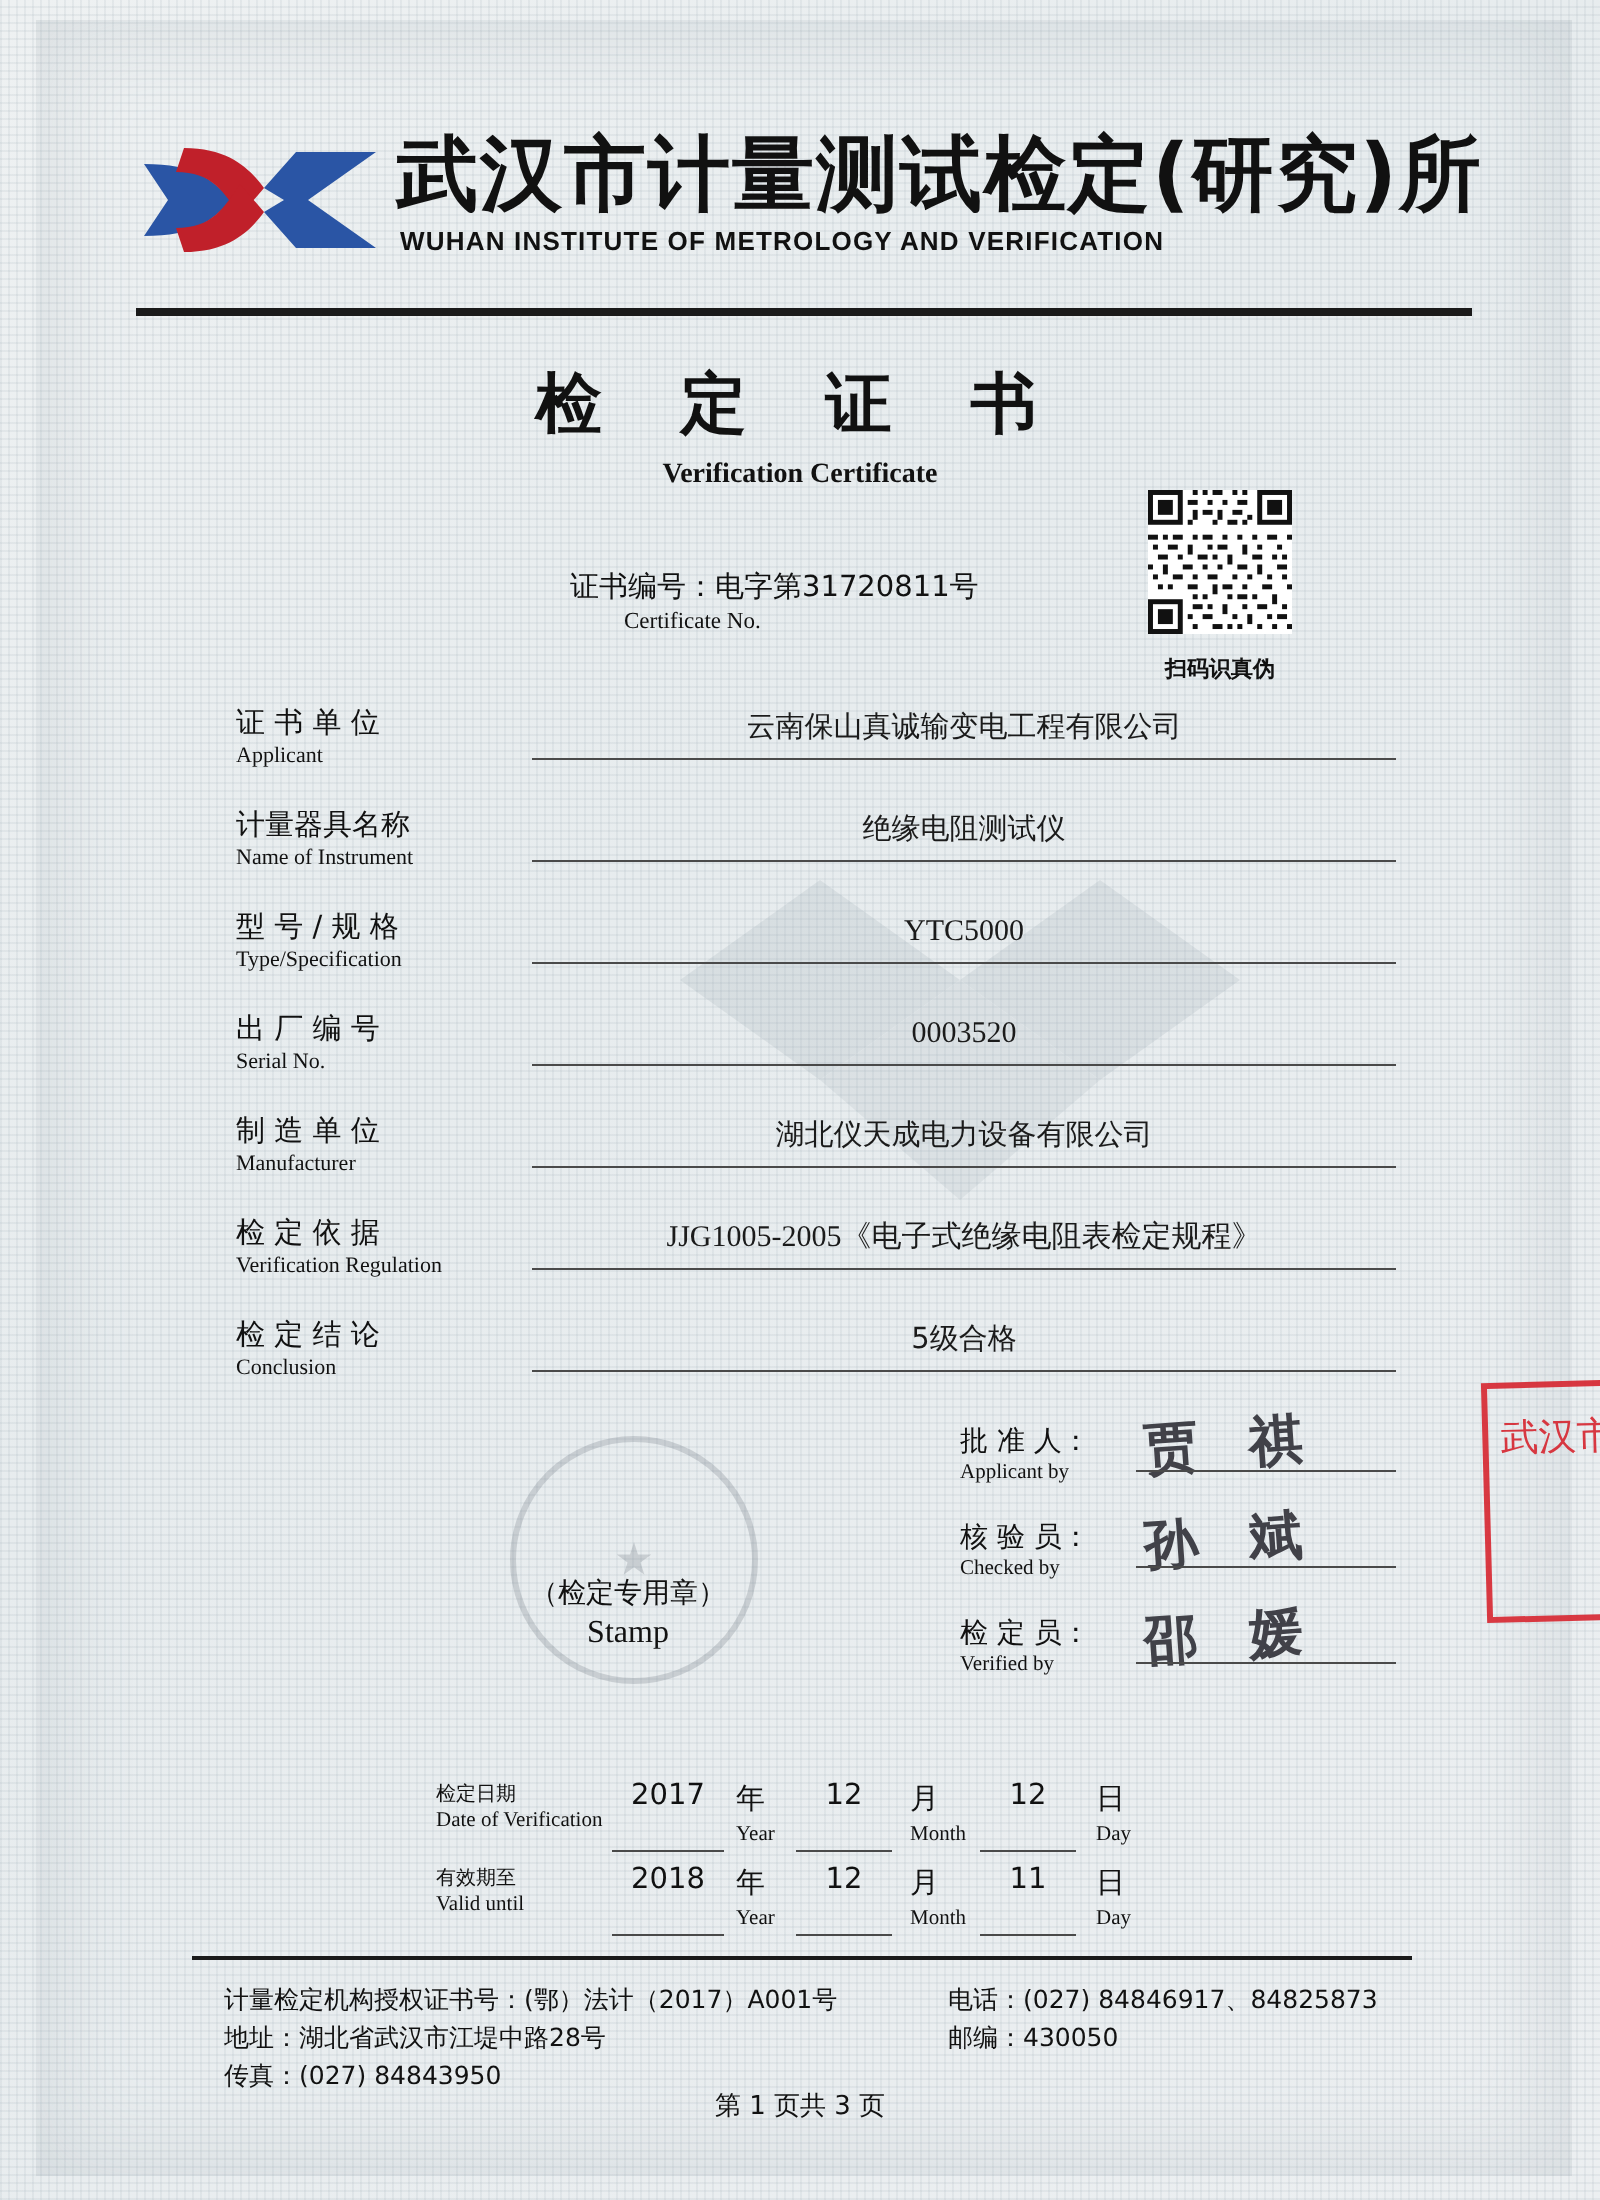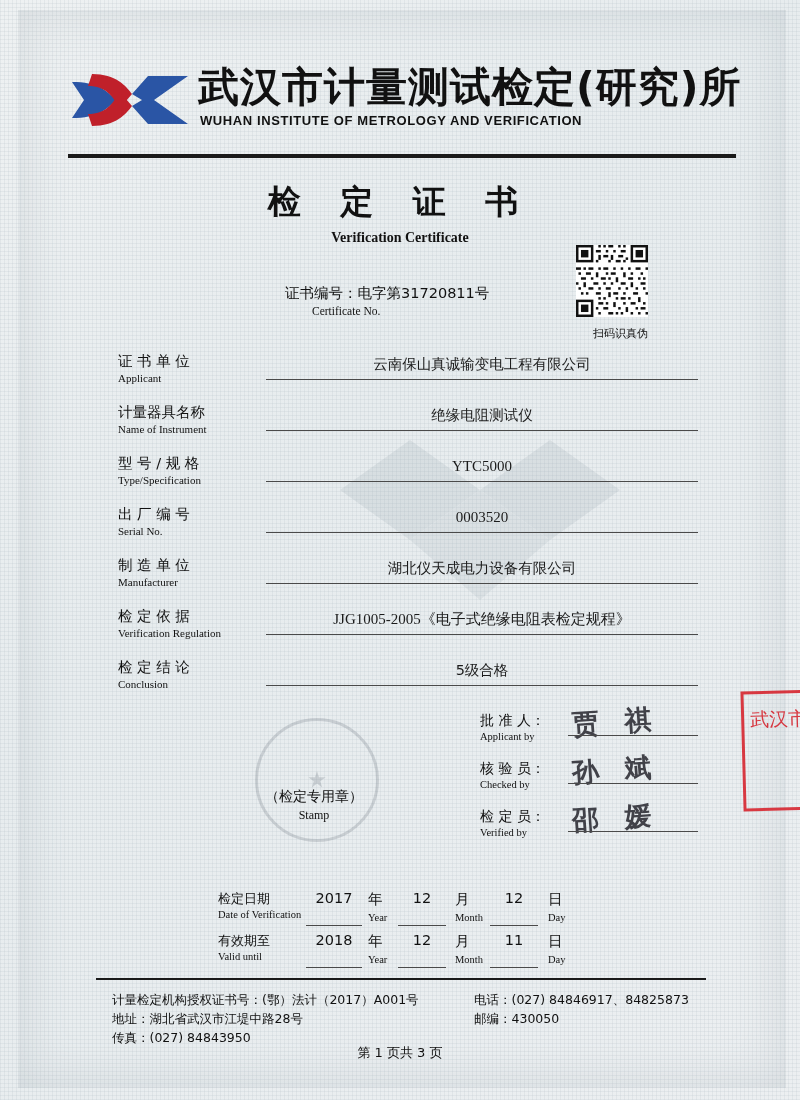--- a/index.html
+++ b/index.html
@@ -108,21 +108,22 @@
     font-weight: bold;
     color: #111;
   }
 
   
   .qr-wrap {
     position: absolute;
     left: 572px;
     top: 245px;
     width: 76px;
-    text-align: right;
+    text-align: center;
+    font-weight: bold;
   }
   .qr {
     width: 72px;
     height: 72px;
     margin: 0 auto;
     background: #111;
   }
   .qr-caption {
     margin-top: 5px;
     font-family: "DejaVu Sans", sans-serif;
@@ -280,21 +281,21 @@
     text-align: center;
   }
   .stamp-caption .cn {
     font-family: "DejaVu Sans", sans-serif;
     font-size: 14px;
     color: #111;
   }
   .stamp-caption .en {
     margin-top: 2px;
     font-family: "Liberation Serif", serif;
-    font-size: 12px;
+    font-size: 16px;
     color: #111;
   }
   .stamp-red {
     position: absolute;
     left: 742px;
     top: 690px;
     width: 120px;
     height: 120px;
     border: 3px solid #d6202a;
     color: #d6202a;
@@ -319,21 +320,21 @@
     position: relative;
     height: 42px;
   }
   .date-lbl {
     position: absolute;
     left: 0;
     top: 0;
   }
   .date-lbl .cn {
     font-family: "DejaVu Sans", sans-serif;
-    font-size: 13px;
+    font-size: 10px;
     color: #111;
     white-space: nowrap;
   }
   .date-lbl .en {
     margin-top: 1px;
     font-family: "Liberation Serif", serif;
     font-size: 10.5px;
     color: #111;
     white-space: nowrap;
   }

